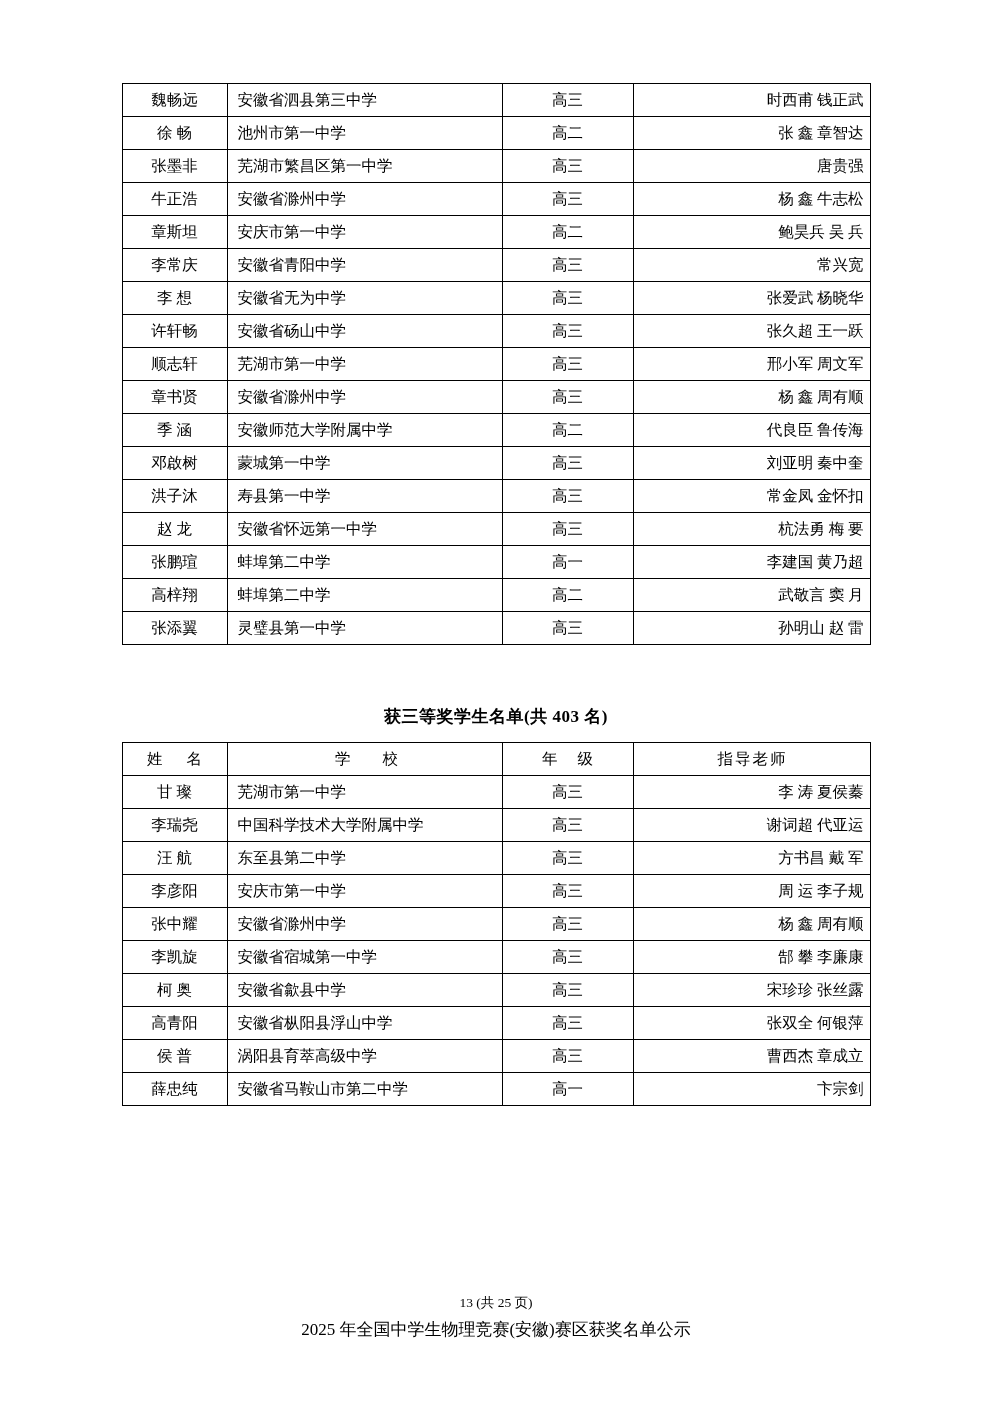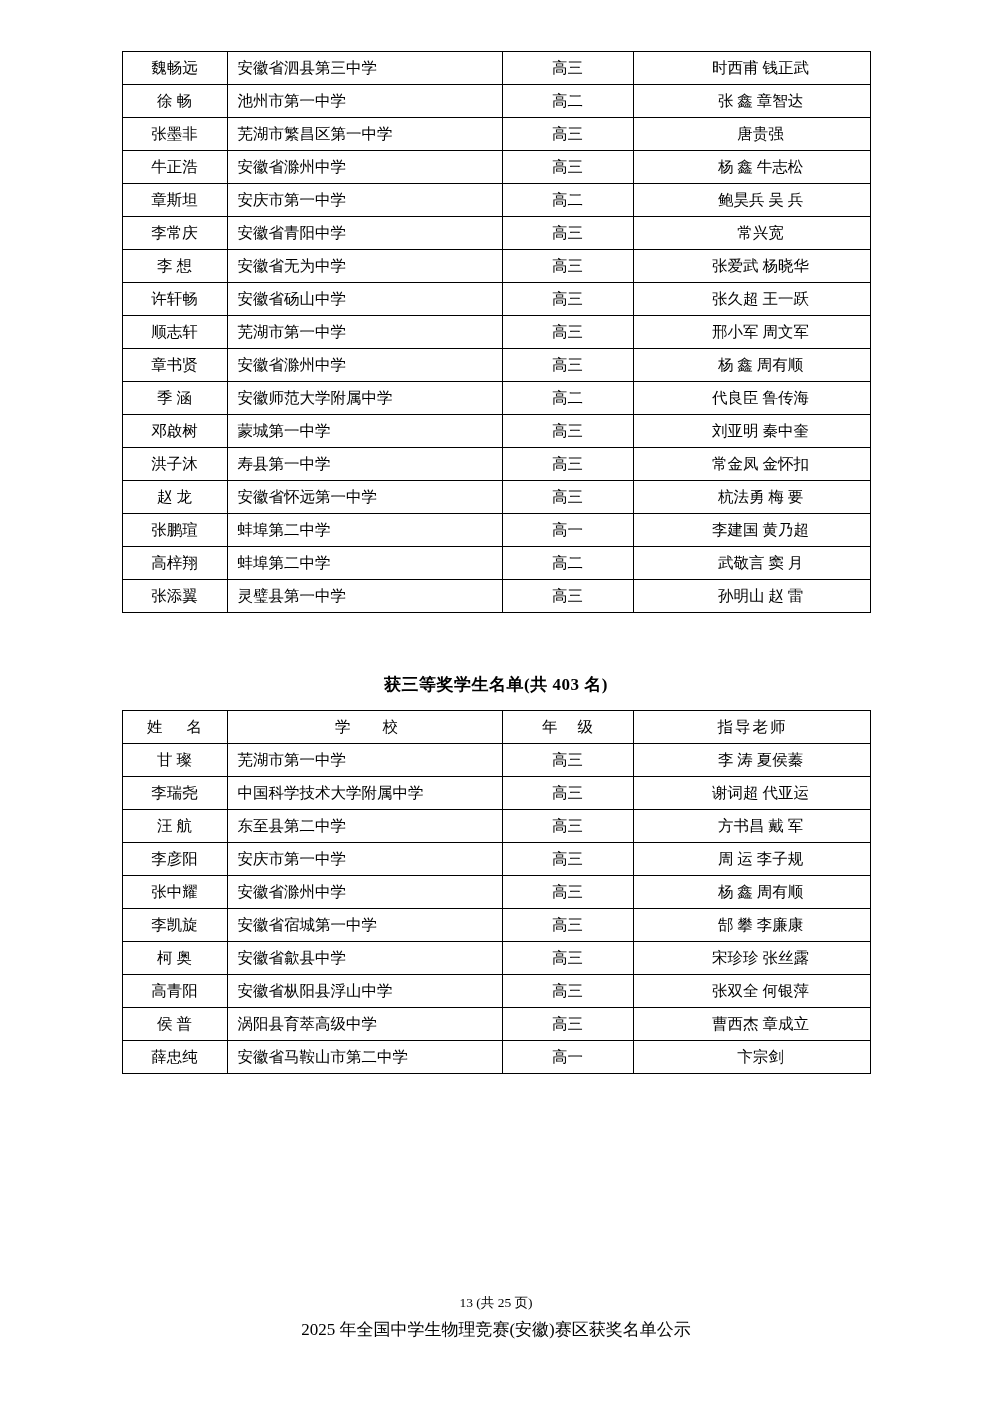--- a/index.html
+++ b/index.html
@@ -11,21 +11,21 @@
     width: 992px;
     height: 1403px;
     font-family: "Liberation Serif", "DejaVu Serif", serif;
     color: #000000;
     position: relative;
   }
   .page {
     width: 992px;
     height: 1403px;
     box-sizing: border-box;
-    padding: 51px 0 0 0;
+    padding: 83px 0 0 0;
     position: relative;
   }
   table.award-table {
     border-collapse: collapse;
     margin: 0 auto;
     table-layout: fixed;
   }
   table.award-table td, table.award-table th {
     border: 1px solid #000000;
     height: 32px;
@@ -45,21 +45,21 @@
   thead td, thead th {
     font-weight: bold;
     letter-spacing: 4px;
     text-align: center !important;
     padding-left: 6px !important;
   }
   thead .col-school { letter-spacing: 14px; text-indent: 14px; }
   thead .col-name { letter-spacing: 10px; text-indent: 10px; }
   thead .col-grade { letter-spacing: 8px; text-indent: 8px; }
   thead .col-teach { letter-spacing: 2px; text-indent: 2px; }
-  .teacher-cell { text-align: center; padding-left: 24px !important; }
+  .teacher-cell { text-align: right; padding-left: 24px !important; }
 
   .section-title {
     text-align: center;
     font-size: 17px;
     font-weight: bold;
     margin: 0 0 14px 0;
     letter-spacing: 0.5px;
     font-family: Liberation Serif, serif;
   }
   .gap { height: 60px; }

